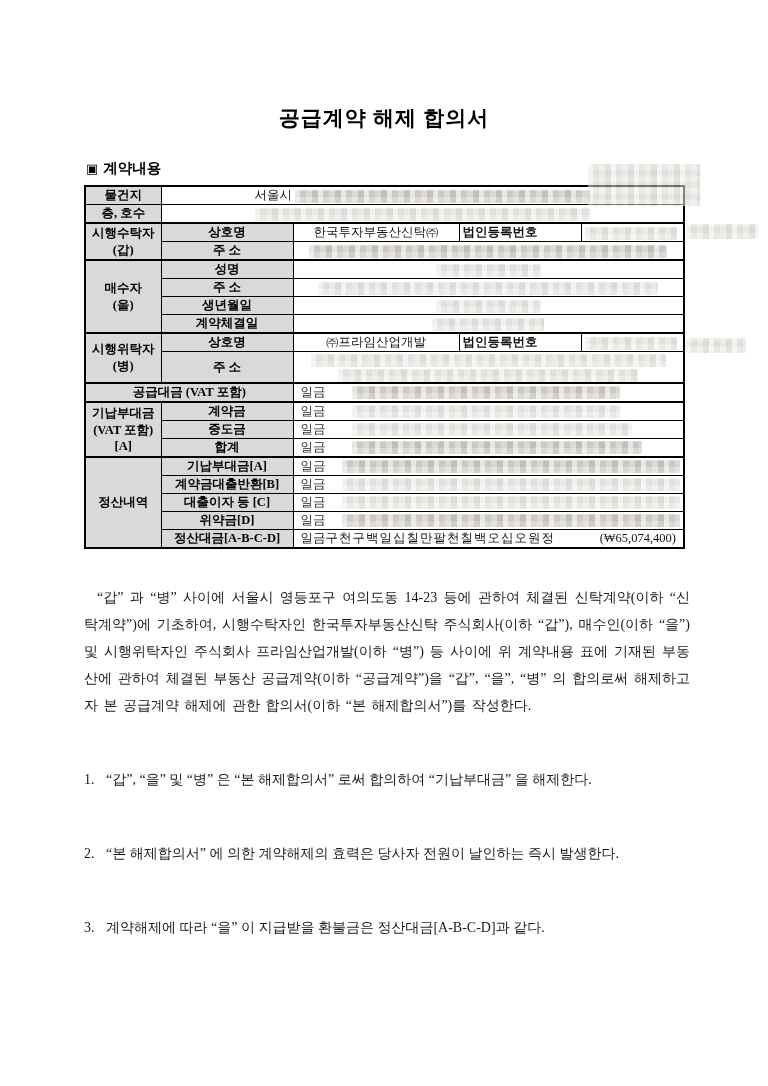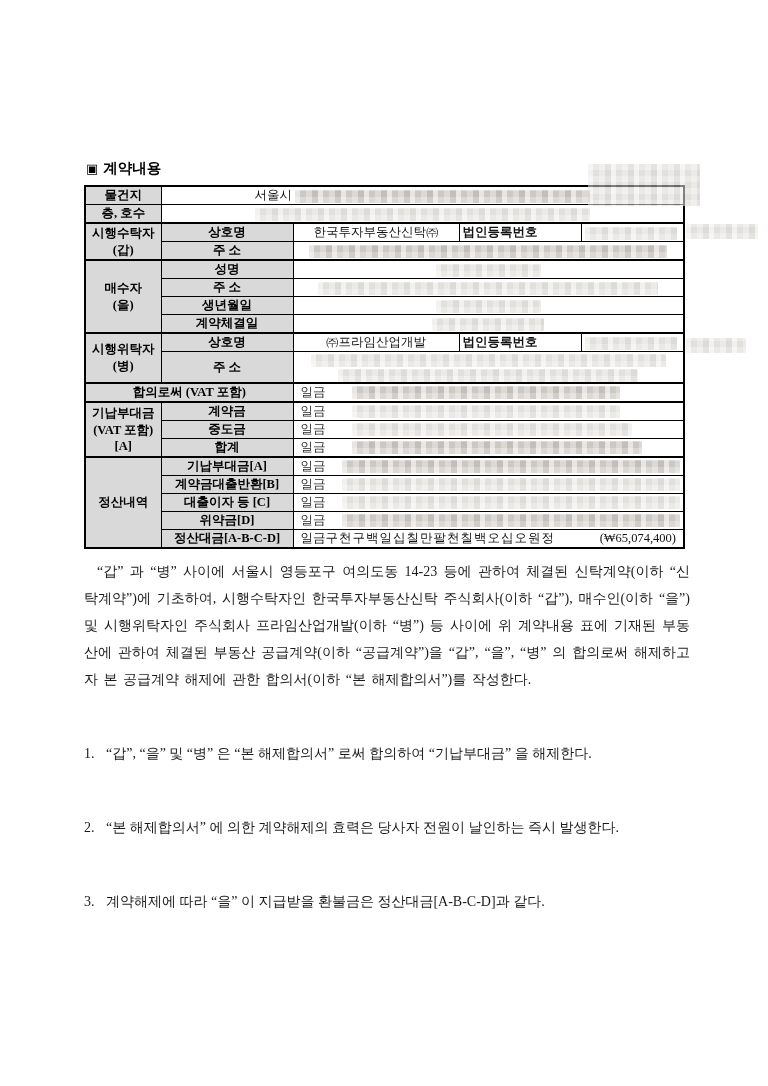--- a/index.html
+++ b/index.html
@@ -62,35 +62,36 @@
     background-image:
       repeating-linear-gradient(90deg, rgba(255,255,255,.55) 0 5px, rgba(0,0,0,0) 5px 11px, rgba(255,255,255,.3) 11px 17px, rgba(0,0,0,.05) 17px 23px),
       repeating-linear-gradient(0deg, #dcd8d3 0 6px, #ccc8c3 6px 12px),
       repeating-linear-gradient(90deg, #e7e4e0 0 7px, #d3cfca 7px 14px, #dfdcd8 14px 21px, #c9c5c0 21px 28px);
   }
   .m-light{opacity:.55;}
   .overhang{position:absolute;}
   .settle-final{display:flex;align-items:center;justify-content:space-between;padding:0 4px;}
   .settle-final .words{flex:1;text-align:left;letter-spacing:1px;}
   .body-text{
-    position:absolute;left:84px;width:606px;top:558px;
+    position:absolute;left:84px;width:606px;top:584px;
     font-size:14px;line-height:27px;
     text-align:justify;
     color:#1a1a1a;
   }
   .para{margin:0;text-indent:13px;word-spacing:2px;}
   .item{margin:47px 0 0 0;display:flex;}
   .item .num{width:22px;flex:0 0 auto;}
   .item .txt{flex:1;}
 </style>
 </head>
 <body>
 
 <div class="page">
 
+  <div class="doc-title">공급계약 해제 합의서</div>
 
   <div class="section-header">
     <span class="marker">▣</span><span>계약내용</span>
   </div>
 
   <table class="ct">
     <colgroup>
       <col style="width:76px">
         <col style="width:132px">
         <col style="width:166px">
@@ -170,21 +171,21 @@
       </td>
     </tr>
     <tr>
       <td class="lb tall">주 소</td>
       <td class="ctr tall" colspan="3">
         <div><span class="mosaic m-light" style="width:355px"></span></div>
         <div><span class="mosaic m-light" style="width:300px"></span></div>
       </td>
     </tr>
     <tr class="sec">
-      <td class="lb" colspan="2">합의로써 (VAT 포함)</td>
+      <td class="lb" colspan="2">공급대금 (VAT 포함)</td>
       <td colspan="3">
         <div class="flexv">
           <span class="ilg">일금</span>
           <span class="mosaic" style="width:268px;margin-left:26px"></span>
         </div>
       </td>
     </tr>
     <tr class="sec">
       <td class="lb" rowspan="3">
         <div>기납부대금</div>

